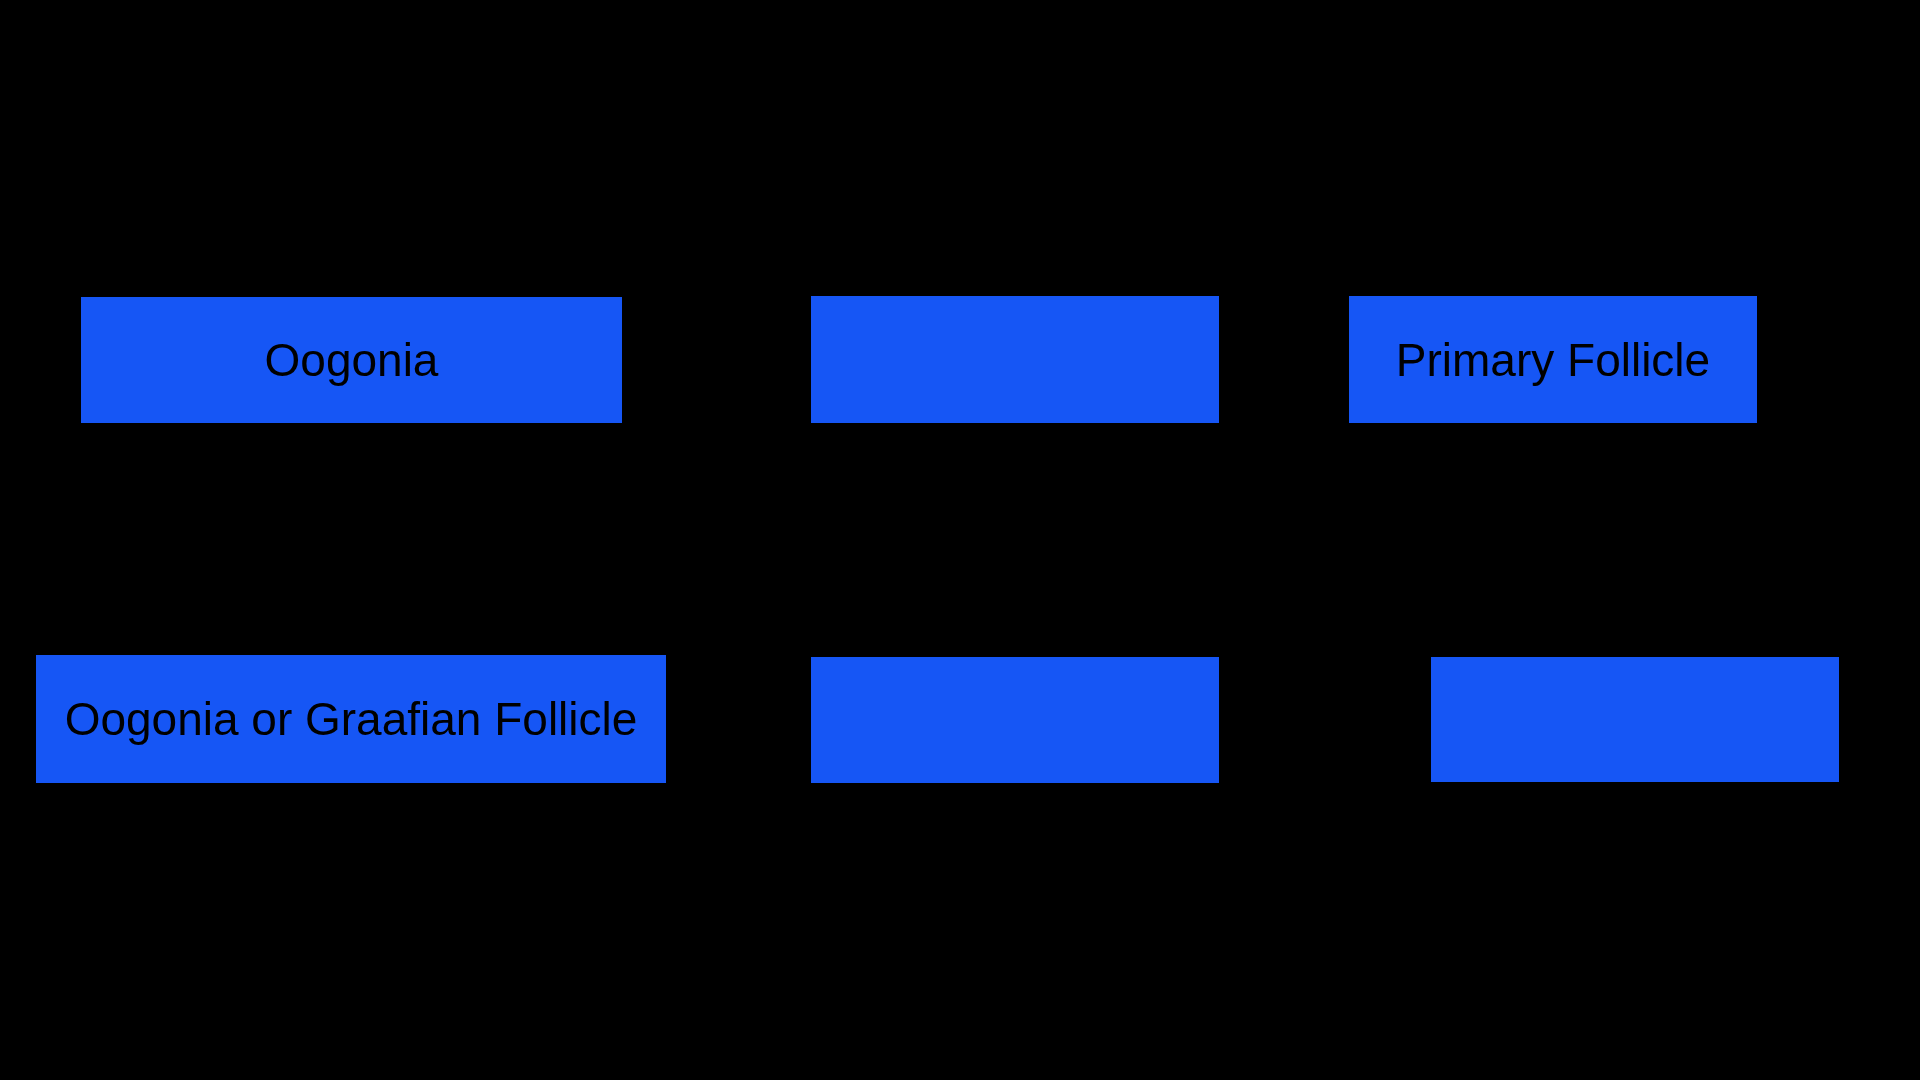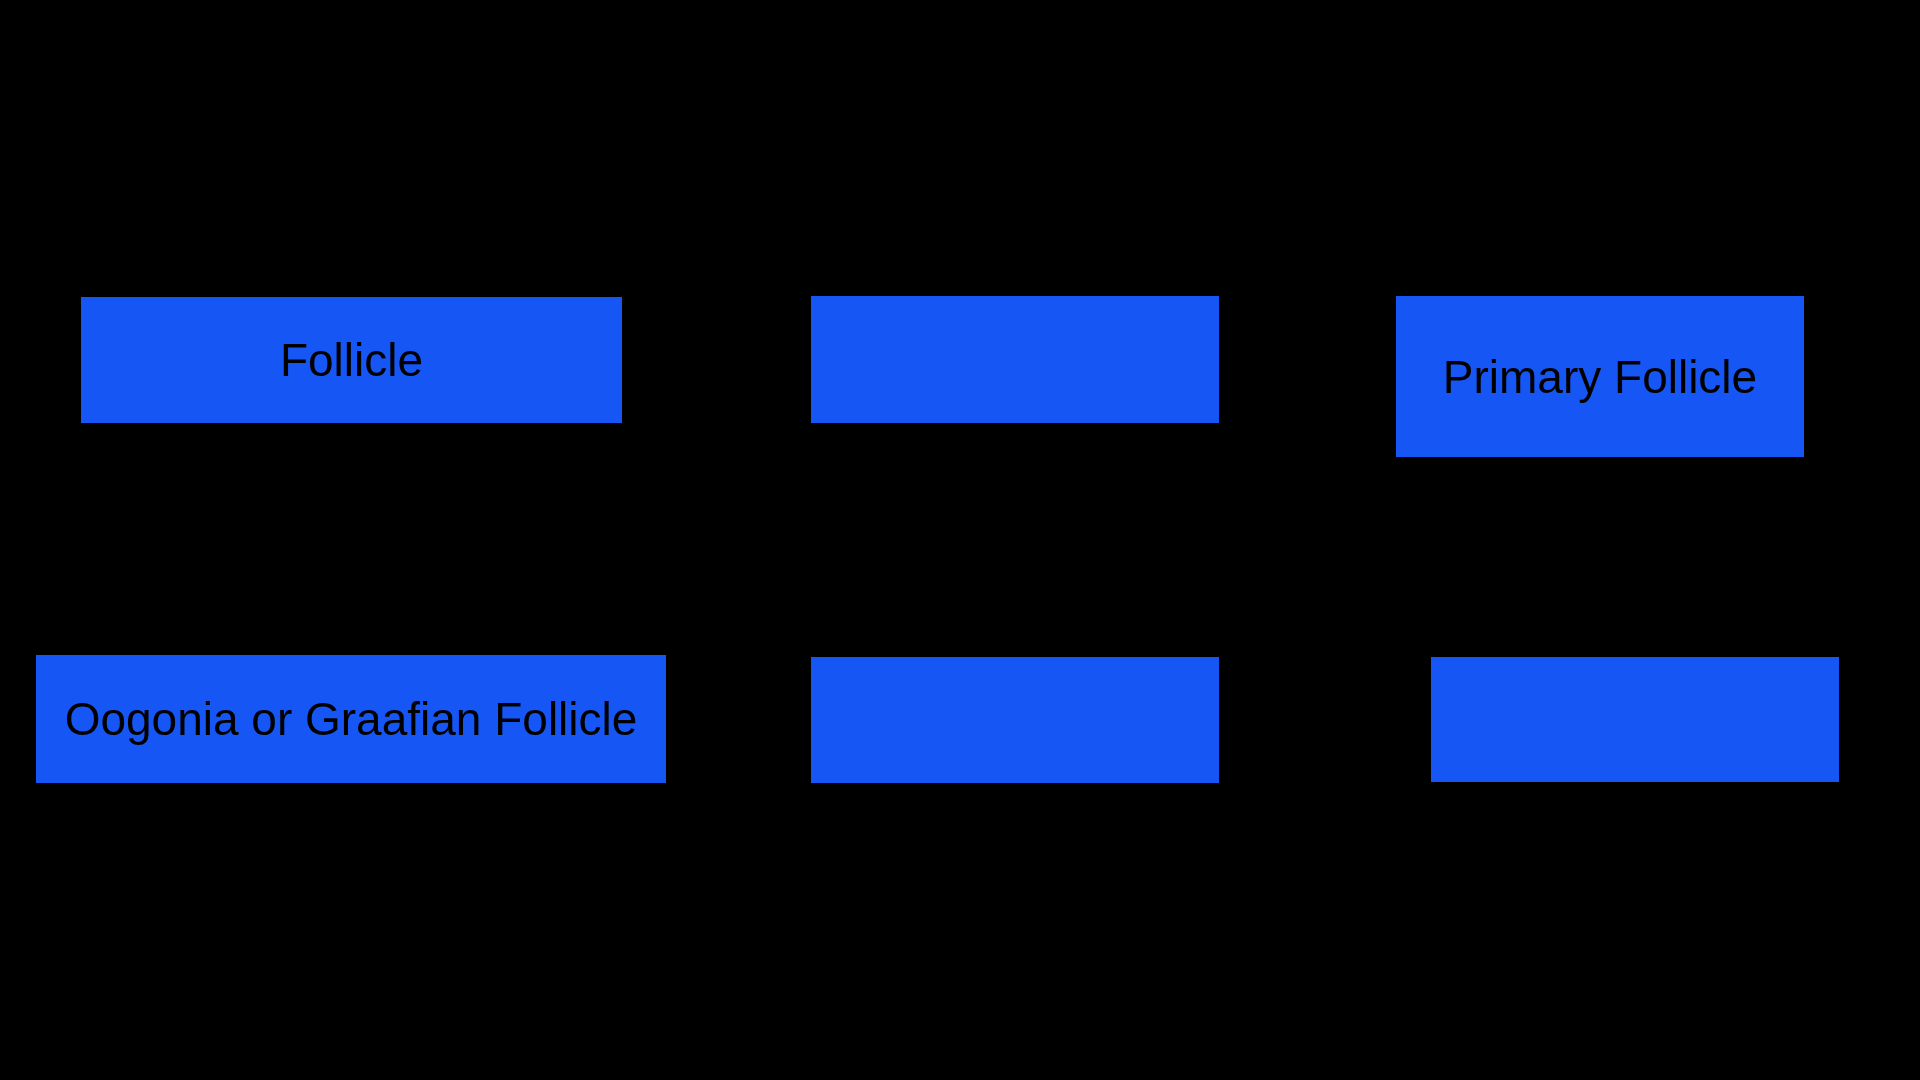--- a/index.html
+++ b/index.html
@@ -25,32 +25,32 @@
   .flow-box .label {
     color: var(--label-color, #000000);
     font-size: 46px;
     line-height: 1;
     white-space: nowrap;
     text-align: center;
   }
   
   .box-1 { left: 81px;   top: 297px; width: 541px; height: 126px; }
   .box-2 { left: 811px;  top: 296px; width: 408px; height: 127px; }
-  .box-3 { left: 1396px; top: 296px; width: 408px; height: 161px; }
+  .box-3 { left: 1349px; top: 296px; width: 408px; height: 127px; }
   .box-4 { left: 36px;   top: 655px; width: 630px; height: 128px; }
   .box-5 { left: 811px;  top: 657px; width: 408px; height: 126px; }
   .box-6 { left: 1431px; top: 657px; width: 408px; height: 125px; }
 </style>
 </head>
 <body>
 
 <div id="stage" style="--bg-color: #000000; --box-color: #1656F5; --label-color: #000000;">
 
   <div class="flow-box box-1">
-    <span class="label">Follicle</span>
+    <span class="label">Oogonia</span>
   </div>
 
   <div class="flow-box box-2">
     <span class="label"></span>
   </div>
 
   <div class="flow-box box-3">
     <span class="label">Primary Follicle</span>
   </div>
 

